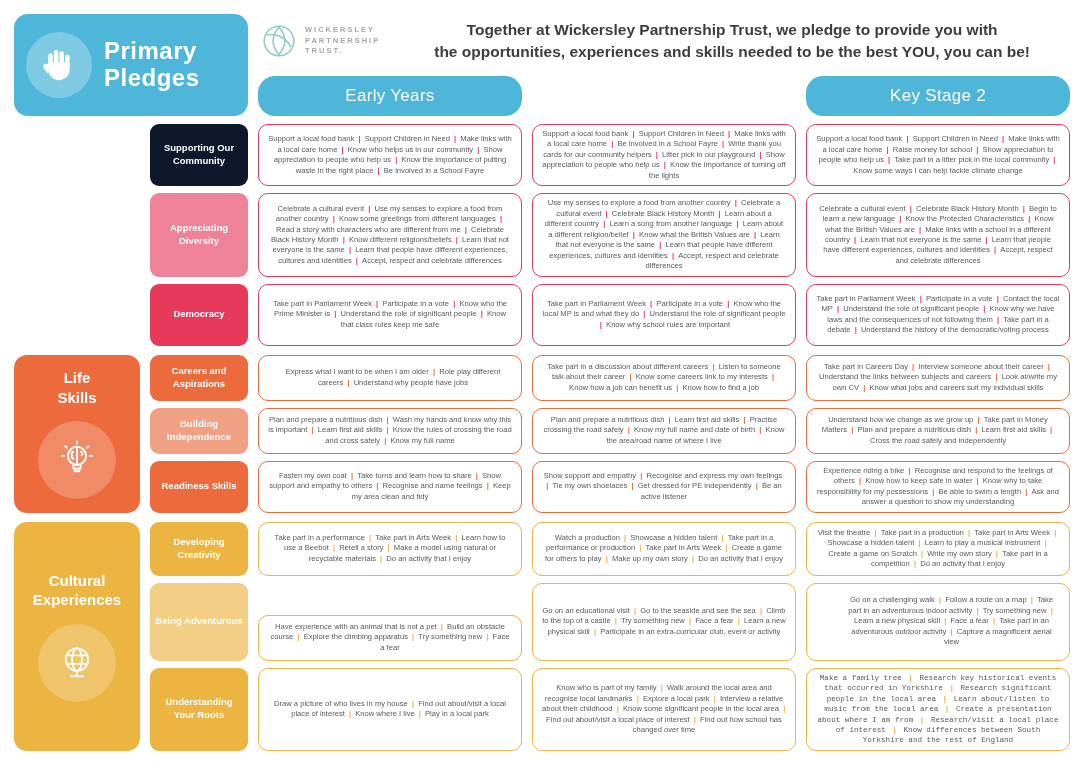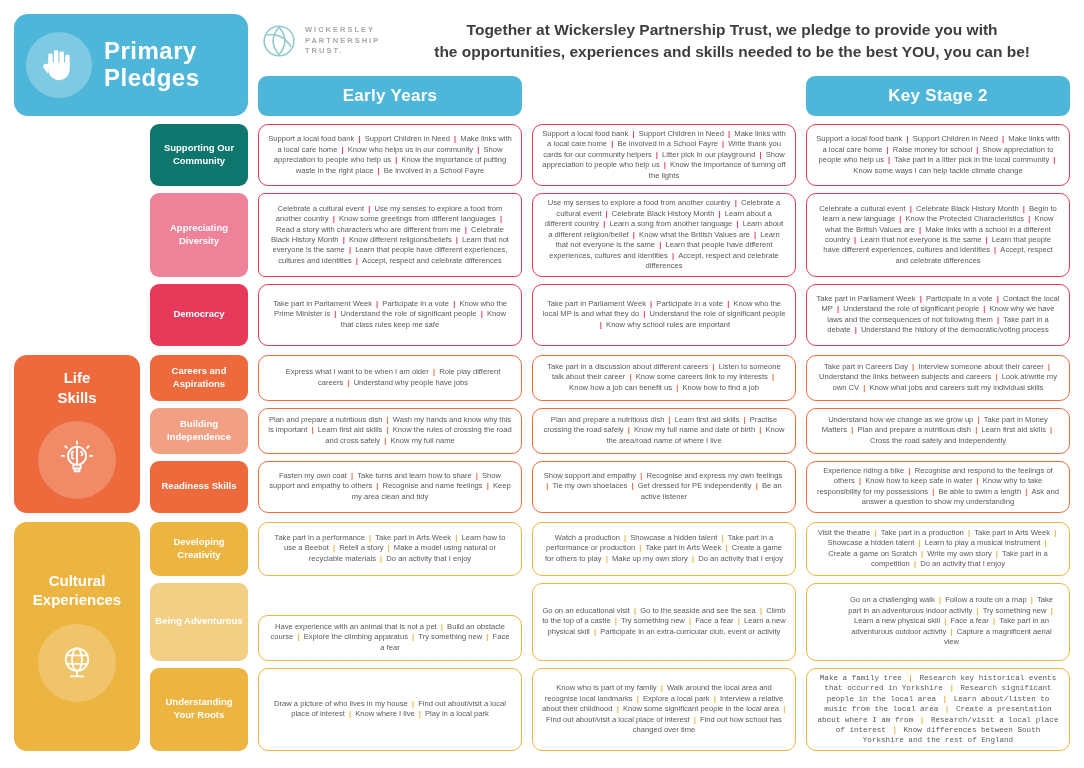--- a/index.html
+++ b/index.html
@@ -46,22 +46,22 @@
     font-size: 7.5px; letter-spacing: 2px; color: #a6a8ab; line-height: 1.45;
     font-weight: bold;
   }
   .tagline {
     flex: 1; text-align: center; color: #3e3e40;
     font-weight: bold; font-size: 15.5px; line-height: 1.4; padding-left: 14px;
   }
 
   .stage-box {
     grid-row: 2;
-    background: #4eb6d9; border-radius: 9px;
-    color: #fff; font-weight: bold; font-size: 17px;
+    background: #4eb6d9; border-radius: 17px;
+    color: #fff; font-weight: normal; font-size: 17px;
     display: flex; align-items: center; justify-content: center;
     letter-spacing: 0.3px;
   }
   .stage-1 { grid-column: 3; } .stage-2 { grid-column: 4; margin-top: 45px; } .stage-3 { grid-column: 5; }
 
   
   .section-grid { row-gap: 7px; margin-bottom: 9px; }
   .category-cell {
     grid-column: 1; border-radius: 13px;
     display: flex; flex-direction: column; align-items: center; justify-content: center;
@@ -134,32 +134,32 @@
       </div>
     </div>
 
     <div class="stage-box stage-1">Early Years</div>
     <div class="stage-box stage-2">Key Stage 1</div>
     <div class="stage-box stage-3">Key Stage 2</div>
   </div>
 
   <div id="table">
       <div class="section-grid">
-        <div class="subcat" style="background: #0f766e; grid-row: 1; min-height: 62px;">Supporting Our Community</div>
+        <div class="subcat" style="background: #0f172a; grid-row: 1; min-height: 62px;">Supporting Our Community</div>
         <div class="pledge-cell" style="border-color: rgb(231, 58, 91); grid-area: 1 / 3; min-height: 62px;">
           <div><span>Support a local food bank</span><span class="sep" style="color: rgb(231, 58, 91);"> | </span><span>Support Children in Need</span><span class="sep" style="color: rgb(231, 58, 91);"> | </span><span>Make links with a local care home</span><span class="sep" style="color: rgb(231, 58, 91);"> | </span><span>Know who helps us in our community</span><span class="sep" style="color: rgb(231, 58, 91);"> | </span><span>Show appreciation to people who help us</span><span class="sep" style="color: rgb(231, 58, 91);"> | </span><span>Know the importance of putting waste in the right place</span><span class="sep" style="color: rgb(231, 58, 91);"> | </span><span>Be involved in a School Fayre</span></div>
         </div>
         <div class="pledge-cell" style="border-color: rgb(231, 58, 91); grid-area: 1 / 4; min-height: 62px;">
           <div><span>Support a local food bank</span><span class="sep" style="color: rgb(231, 58, 91);"> | </span><span>Support Children in Need</span><span class="sep" style="color: rgb(231, 58, 91);"> | </span><span>Make links with a local care home</span><span class="sep" style="color: rgb(231, 58, 91);"> | </span><span>Be involved in a School Fayre</span><span class="sep" style="color: rgb(231, 58, 91);"> | </span><span>Write thank you cards for our community helpers</span><span class="sep" style="color: rgb(231, 58, 91);"> | </span><span>Litter pick in our playground</span><span class="sep" style="color: rgb(231, 58, 91);"> | </span><span>Show appreciation to people who help us</span><span class="sep" style="color: rgb(231, 58, 91);"> | </span><span>Know the importance of turning off the lights</span></div>
         </div>
         <div class="pledge-cell" style="border-color: rgb(231, 58, 91); grid-area: 1 / 5; min-height: 62px;">
           <div><span>Support a local food bank</span><span class="sep" style="color: rgb(231, 58, 91);"> | </span><span>Support Children in Need</span><span class="sep" style="color: rgb(231, 58, 91);"> | </span><span>Make links with a local care home</span><span class="sep" style="color: rgb(231, 58, 91);"> | </span><span>Raise money for school</span><span class="sep" style="color: rgb(231, 58, 91);"> | </span><span>Show appreciation to people who help us</span><span class="sep" style="color: rgb(231, 58, 91);"> | </span><span>Take part in a litter pick in the local community</span><span class="sep" style="color: rgb(231, 58, 91);"> | </span><span>Know some ways I can help tackle climate change</span></div>
         </div>
         <div class="subcat" style="background: rgb(238, 130, 153); grid-row: 2; min-height: 80px;">Appreciating Diversity</div>
-        <div class="pledge-cell" style="border-color: rgb(231, 58, 91); grid-area: 2 / 3; min-height: 80px; border-radius: 7px;">
+        <div class="pledge-cell" style="border-color: rgb(231, 58, 91); grid-area: 2 / 3; min-height: 80px;">
           <div><span>Celebrate a cultural event</span><span class="sep" style="color: rgb(231, 58, 91);"> | </span><span>Use my senses to explore a food from another country</span><span class="sep" style="color: rgb(231, 58, 91);"> | </span><span>Know some greetings from different languages</span><span class="sep" style="color: rgb(231, 58, 91);"> | </span><span>Read a story with characters who are different from me</span><span class="sep" style="color: rgb(231, 58, 91);"> | </span><span>Celebrate Black History Month</span><span class="sep" style="color: rgb(231, 58, 91);"> | </span><span>Know different religions/beliefs</span><span class="sep" style="color: rgb(231, 58, 91);"> | </span><span>Learn that not everyone is the same</span><span class="sep" style="color: rgb(231, 58, 91);"> | </span><span>Learn that people have different experiences, cultures and identities</span><span class="sep" style="color: rgb(231, 58, 91);"> | </span><span>Accept, respect and celebrate differences</span></div>
         </div>
         <div class="pledge-cell" style="border-color: rgb(231, 58, 91); grid-area: 2 / 4; min-height: 80px;">
           <div><span>Use my senses to explore a food from another country</span><span class="sep" style="color: rgb(231, 58, 91);"> | </span><span>Celebrate a cultural event</span><span class="sep" style="color: rgb(231, 58, 91);"> | </span><span>Celebrate Black History Month</span><span class="sep" style="color: rgb(231, 58, 91);"> | </span><span>Learn about a different country</span><span class="sep" style="color: rgb(231, 58, 91);"> | </span><span>Learn a song from another language</span><span class="sep" style="color: rgb(231, 58, 91);"> | </span><span>Learn about a different religion/belief</span><span class="sep" style="color: rgb(231, 58, 91);"> | </span><span>Know what the British Values are</span><span class="sep" style="color: rgb(231, 58, 91);"> | </span><span>Learn that not everyone is the same</span><span class="sep" style="color: rgb(231, 58, 91);"> | </span><span>Learn that people have different experiences, cultures and identities</span><span class="sep" style="color: rgb(231, 58, 91);"> | </span><span>Accept, respect and celebrate differences</span></div>
         </div>
         <div class="pledge-cell" style="border-color: rgb(231, 58, 91); grid-area: 2 / 5; min-height: 80px;">
           <div><span>Celebrate a cultural event</span><span class="sep" style="color: rgb(231, 58, 91);"> | </span><span>Celebrate Black History Month</span><span class="sep" style="color: rgb(231, 58, 91);"> | </span><span>Begin to learn a new language</span><span class="sep" style="color: rgb(231, 58, 91);"> | </span><span>Know the Protected Characteristics</span><span class="sep" style="color: rgb(231, 58, 91);"> | </span><span>Know what the British Values are</span><span class="sep" style="color: rgb(231, 58, 91);"> | </span><span>Make links with a school in a different country</span><span class="sep" style="color: rgb(231, 58, 91);"> | </span><span>Learn that not everyone is the same</span><span class="sep" style="color: rgb(231, 58, 91);"> | </span><span>Learn that people have different experiences, cultures and identities</span><span class="sep" style="color: rgb(231, 58, 91);"> | </span><span>Accept, respect and celebrate differences</span></div>
         </div>
         <div class="subcat" style="background: rgb(231, 58, 91); grid-row: 3; min-height: 62px;">Democracy</div>
         <div class="pledge-cell" style="border-color: rgb(231, 58, 91); grid-area: 3 / 3; min-height: 62px;">

